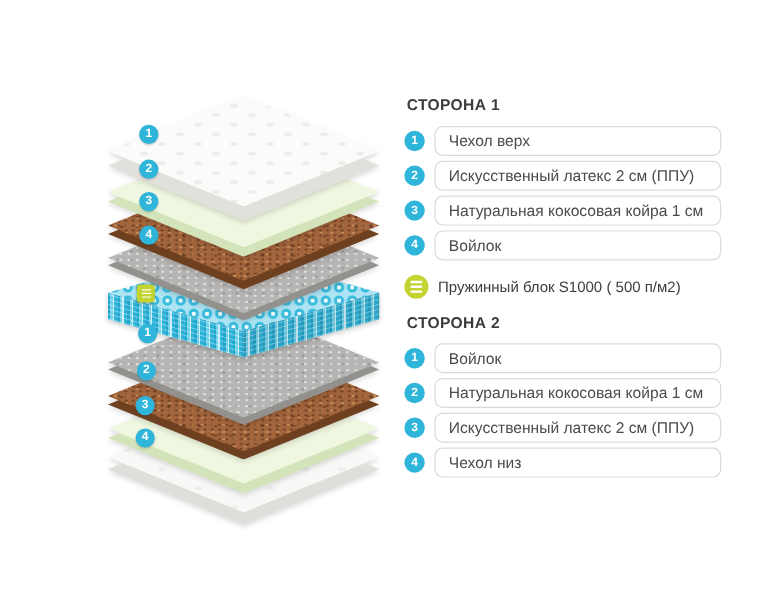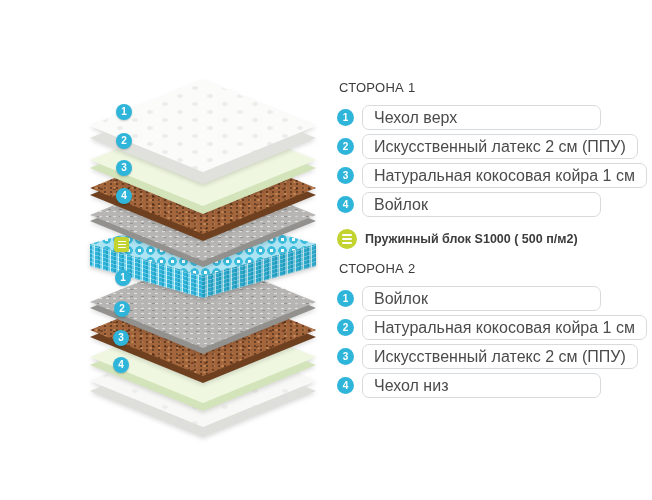--- a/index.html
+++ b/index.html
@@ -59,31 +59,31 @@
   .dbadge{position:absolute;width:16px;height:16px;z-index:20;box-shadow:0 1px 2px rgba(0,0,0,.2)}
 
   
   .spring-marker{position:absolute;width:15px;height:15px;border-radius:3px;background:#c3d32f;
       display:flex;flex-direction:column;align-items:center;justify-content:center;gap:1.5px;
       z-index:21;box-shadow:0 1px 2px rgba(0,0,0,.2)}
   .spring-marker i{display:block;width:8px;height:1.5px;background:#fff;border-radius:1px}
 
   
   .legend{position:absolute;left:337px;top:80px;width:264px}
-  .heading{font-size:13px;font-weight:400;color:#3c3c3c;letter-spacing:.3px;margin:0 0 10px 2px}
+  .heading{font-size:13px;font-weight:700;color:#3c3c3c;letter-spacing:.3px;margin:0 0 10px 2px}
   .h2{margin-top:5px}
   .row{display:flex;align-items:center;margin-bottom:4px}
   .row .badge{flex:0 0 17px;margin-right:8px}
   .pill{flex:1;border:1px solid #d7dbde;border-radius:7px;background:#fff;
-        font-size:16px;color:#4b4b4b;padding:5px 11px 4px;line-height:14px;white-space:nowrap}
+        font-size:13px;color:#4b4b4b;padding:5px 11px 4px;line-height:14px;white-space:nowrap}
   .spring-row{margin:12px 0 12px}
   .spring-icon{flex:0 0 20px;width:20px;height:20px;border-radius:50%;background:#c3d32f;
       display:flex;flex-direction:column;align-items:center;justify-content:center;gap:2px}
   .spring-icon i{display:block;width:10px;height:2px;background:#fff;border-radius:1px}
-  .spring-label{font-size:12.5px;font-weight:700;color:#3c3c3c;margin-left:8px;white-space:nowrap}
+  .spring-label{font-size:12.5px;font-weight:400;color:#3c3c3c;margin-left:8px;white-space:nowrap}
 </style>
 </head>
 <body>
 
 <div class="canvas">
 
   <div class="diagram">
 
     <div class="layer l-cover-top" style="top:80px;z-index:9">
       <div class="dm side"></div>

